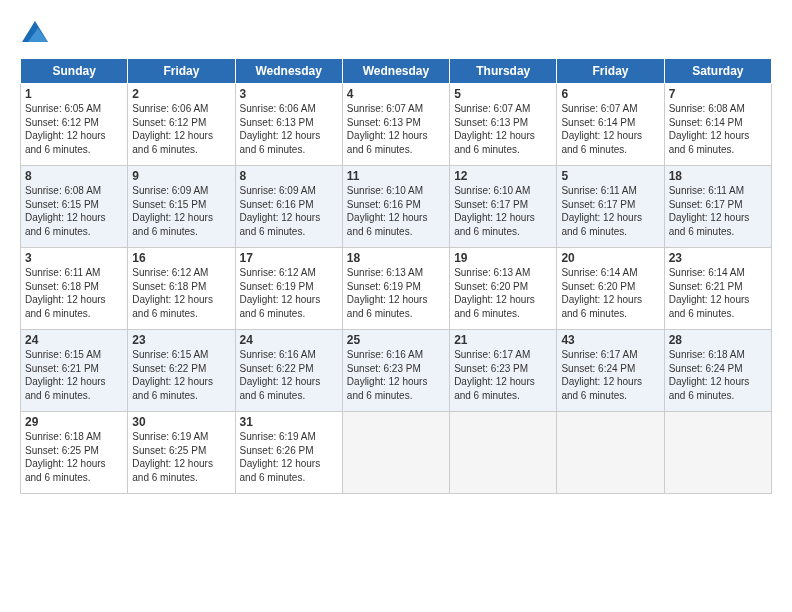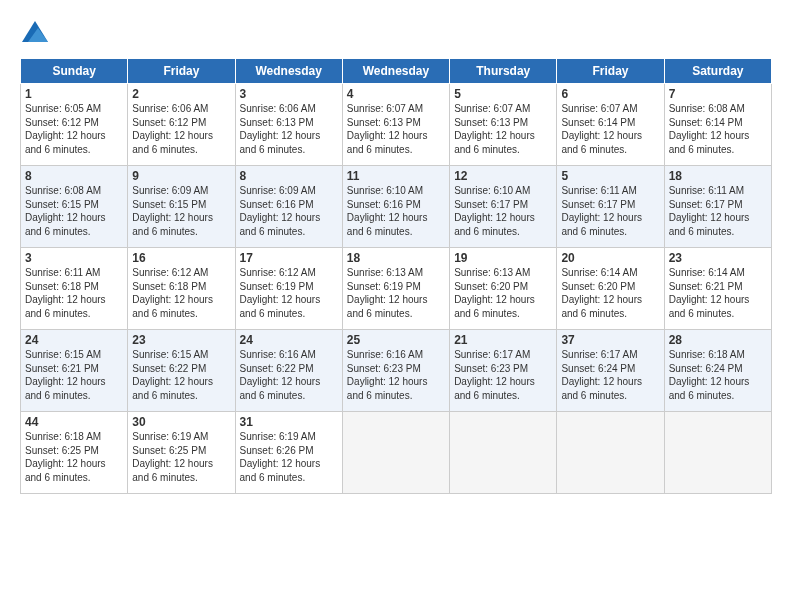--- a/index.html
+++ b/index.html
@@ -188,27 +188,27 @@
           <td><span class="day-num">24</span>
 <span class="day-info">Sunrise: 6:15 AM<br>Sunset: 6:21 PM<br>Daylight: 12 hours<br>and 6 minutes.</span></td>
           <td><span class="day-num">23</span>
 <span class="day-info">Sunrise: 6:15 AM<br>Sunset: 6:22 PM<br>Daylight: 12 hours<br>and 6 minutes.</span></td>
           <td><span class="day-num">24</span>
 <span class="day-info">Sunrise: 6:16 AM<br>Sunset: 6:22 PM<br>Daylight: 12 hours<br>and 6 minutes.</span></td>
           <td><span class="day-num">25</span>
 <span class="day-info">Sunrise: 6:16 AM<br>Sunset: 6:23 PM<br>Daylight: 12 hours<br>and 6 minutes.</span></td>
           <td><span class="day-num">21</span>
 <span class="day-info">Sunrise: 6:17 AM<br>Sunset: 6:23 PM<br>Daylight: 12 hours<br>and 6 minutes.</span></td>
-          <td><span class="day-num">37</span>
+          <td><span class="day-num">43</span>
 <span class="day-info">Sunrise: 6:17 AM<br>Sunset: 6:24 PM<br>Daylight: 12 hours<br>and 6 minutes.</span></td>
           <td><span class="day-num">28</span>
 <span class="day-info">Sunrise: 6:18 AM<br>Sunset: 6:24 PM<br>Daylight: 12 hours<br>and 6 minutes.</span></td>
         </tr>
         <tr>
-          <td><span class="day-num">44</span>
+          <td><span class="day-num">29</span>
 <span class="day-info">Sunrise: 6:18 AM<br>Sunset: 6:25 PM<br>Daylight: 12 hours<br>and 6 minutes.</span></td>
           <td><span class="day-num">30</span>
 <span class="day-info">Sunrise: 6:19 AM<br>Sunset: 6:25 PM<br>Daylight: 12 hours<br>and 6 minutes.</span></td>
           <td><span class="day-num">31</span>
 <span class="day-info">Sunrise: 6:19 AM<br>Sunset: 6:26 PM<br>Daylight: 12 hours<br>and 6 minutes.</span></td>
           <td class="empty"></td>
           <td class="empty"></td>
           <td class="empty"></td>
           <td class="empty"></td>
         </tr>

